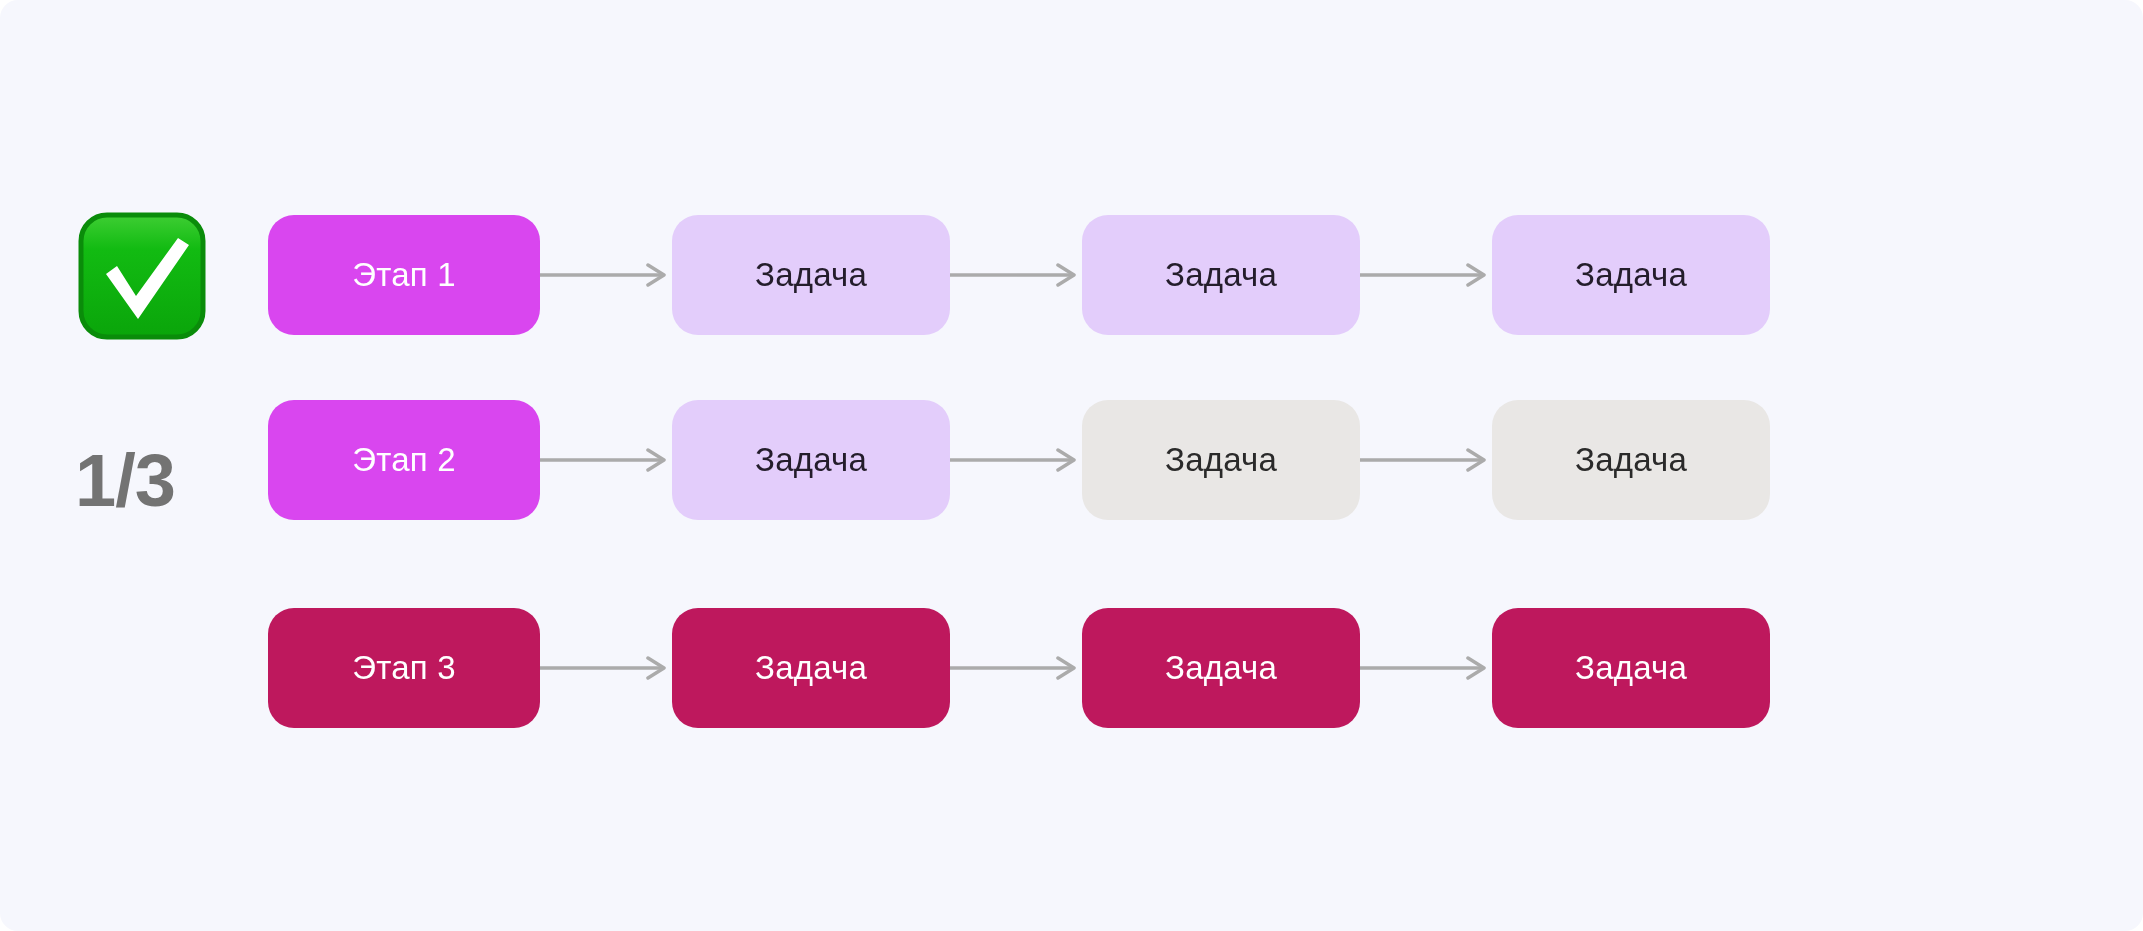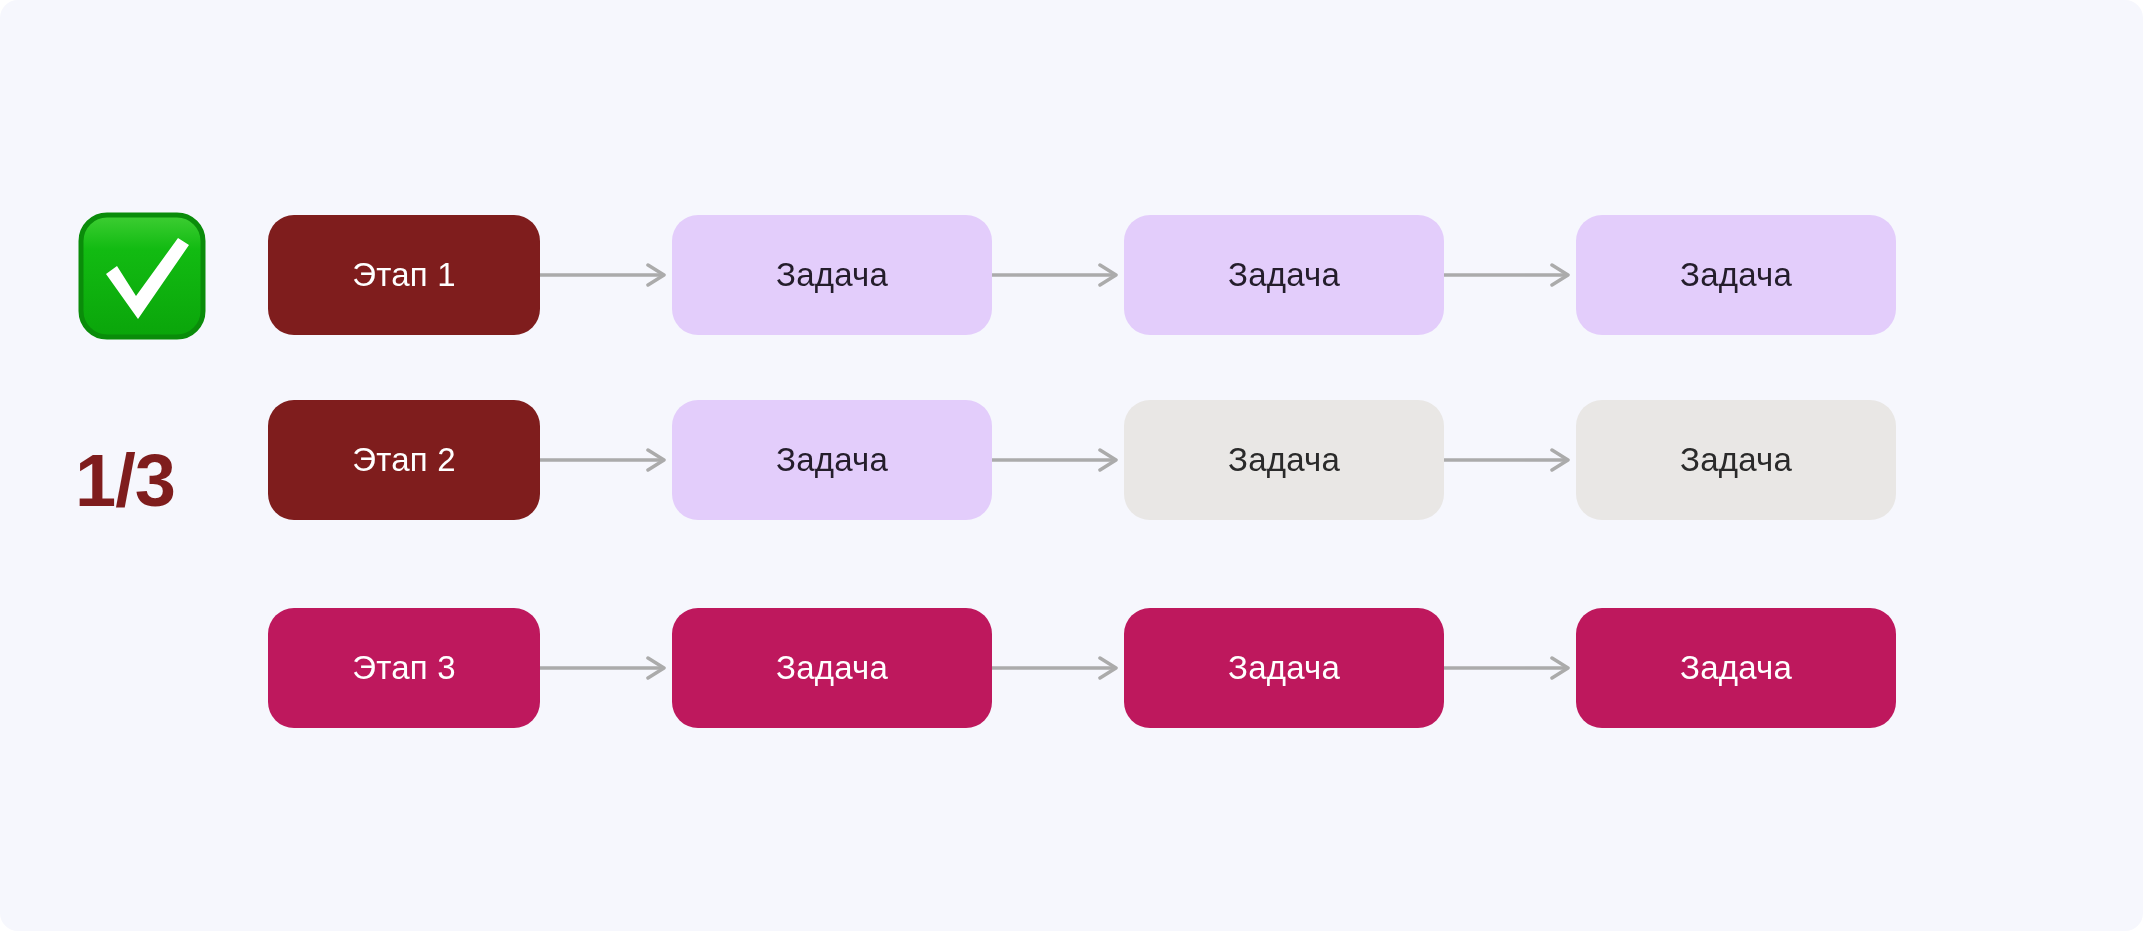--- a/index.html
+++ b/index.html
@@ -43,21 +43,21 @@
   .check-emoji svg { display: block; width: 128px; height: 128px; }
 
   .progress-counter {
     position: absolute;
     left: 0px;
     top: 436px;
     width: 250px;
     text-align: center;
     font-size: 74px;
     font-weight: bold;
-    color: #7f1d1d;
+    color: #737373;
     letter-spacing: -1px;
     line-height: 90px;
     white-space: nowrap;
   }
 
   
   .flow-row {
     position: absolute;
     left: 268px;
     height: 120px;
@@ -73,24 +73,24 @@
     border-radius: 26px;
     display: flex;
     align-items: center;
     justify-content: center;
     font-size: 33px;
     letter-spacing: 0.2px;
     box-sizing: border-box;
     flex: 0 0 auto;
   }
   .node.stage  { width: 272px; }
-  .node.task   { width: 320px; }
-
-  
-  .v-purple      { background: #7f1d1d; color: #ffffff; }
+  .node.task   { width: 278px; }
+
+  
+  .v-purple      { background: #d946ef; color: #ffffff; }
   .v-lavender    { background: #e3cdfb; color: #241d2b; }
   .v-lightgray   { background: #e9e7e5; color: #2a2a2a; }
   .v-darkgray    { background: #be185d; color: #ffffff; }
 
   
   .connector {
     flex: 0 0 auto;
     height: 24px;
     display: block;
   }

